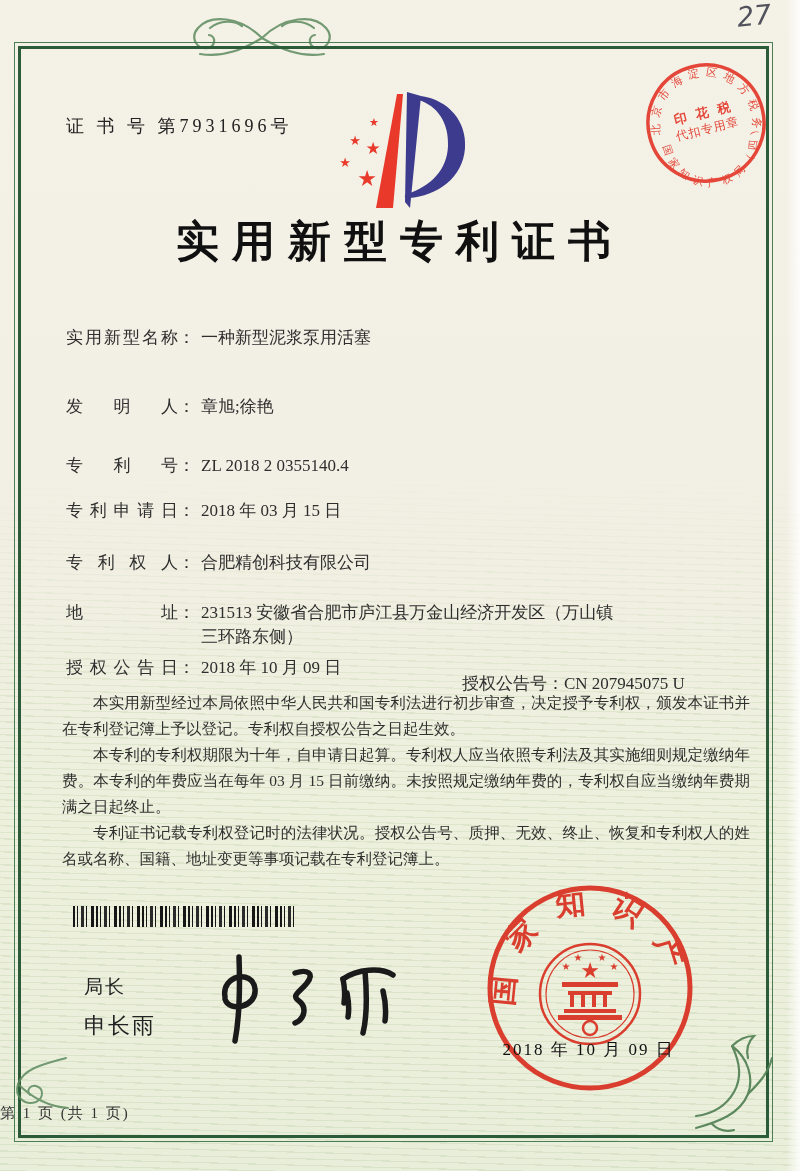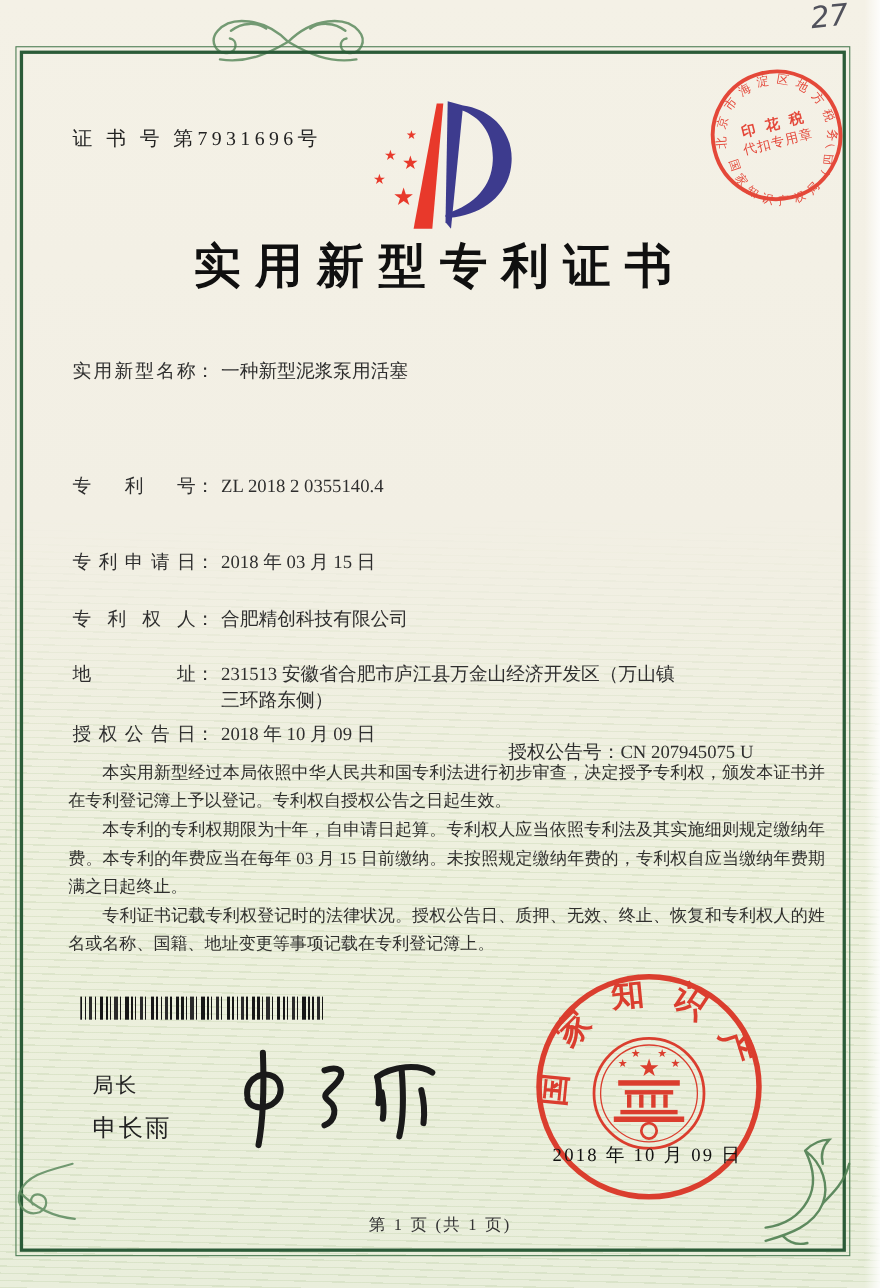--- a/index.html
+++ b/index.html
@@ -32,21 +32,21 @@
      background-image:repeating-linear-gradient(90deg,
         #161616 0 2px,transparent 2px 4px,#161616 4px 5px,transparent 5px 8px,
         #2a2a2a 8px 11px,transparent 11px 13px,#161616 13px 14px,transparent 14px 18px,
         #161616 18px 21px,transparent 21px 23px);}
   .sig-title{position:absolute;left:84px;top:974px;font-size:19px;letter-spacing:2px;color:#222;}
   .sig-name{position:absolute;left:84px;top:1011px;font-size:22px;letter-spacing:2px;color:#222;}
   .signature-svg{position:absolute;left:195px;top:945px;}
   .seal-svg{position:absolute;left:484px;top:882px;}
   .seal-date{position:absolute;left:486px;top:1038px;width:205px;text-align:center;
              font-size:17px;letter-spacing:2px;color:#111;}
-  .footer{position:absolute;left:0;right:0;top:1104px;text-align:center;font-size:15px;
+  .footer{position:absolute;left:0;right:0;top:1104px;text-align:left;font-size:15px;
           letter-spacing:2px;color:#333;}
   .flourish-top{position:absolute;left:170px;top:6px;}
   .flourish-bl{position:absolute;left:4px;top:1050px;}
   .flourish-br{position:absolute;left:688px;top:1032px;}
   .logo-svg{position:absolute;left:325px;top:86px;}
   .stamp-svg{position:absolute;left:636px;top:53px;}
   svg text{font-family:"DejaVu Sans",sans-serif;}
   svg .cjk{font-family:"Liberation Serif",serif;}
 </style>
 </head>
@@ -102,42 +102,45 @@
     <text x="48" y="68" font-size="17" text-anchor="middle" fill="#e8392b">★</text>
     <text x="20" y="81" font-size="13" text-anchor="middle" fill="#e8392b">★</text>
     <text x="42" y="100" font-size="22" text-anchor="middle" fill="#e8392b">★</text>
   </svg>
 
   <div class="title">实用新型专利证书</div>
 
   <div class="frow" style="top:326px">
     <span class="flabel">实用新型名称</span><span class="fcolon">：</span><span class="fvalue">一种新型泥浆泵用活塞</span>
   </div>
-  <div class="frow" style="top:430px">
+  <div class="frow" style="top:395px">
+    <span class="flabel">发明人</span><span class="fcolon">：</span><span class="fvalue">章旭;徐艳</span>
+  </div>
+  <div class="frow" style="top:454px">
     <span class="flabel">专利号</span><span class="fcolon">：</span><span class="fvalue">ZL 2018 2 0355140.4</span>
   </div>
   <div class="frow" style="top:499px">
     <span class="flabel">专利申请日</span><span class="fcolon">：</span><span class="fvalue">2018 年 03 月 15 日</span>
   </div>
   <div class="frow" style="top:551px">
     <span class="flabel">专利权人</span><span class="fcolon">：</span><span class="fvalue">合肥精创科技有限公司</span>
   </div>
   <div class="frow" style="top:601px">
     <span class="flabel">地址</span><span class="fcolon">：</span><span class="fvalue">231513 安徽省合肥市庐江县万金山经济开发区（万山镇
 三环路东侧）</span>
   </div>
   <div class="frow" style="top:656px">
     <span class="flabel">授权公告日</span><span class="fcolon">：</span><span class="fvalue">2018 年 10 月 09 日</span>
     <span class="grant-right"><span>授权公告号</span><span>：</span><span>CN 207945075 U</span></span>
   </div>
 
   <div class="body-text">
     <p>本实用新型经过本局依照中华人民共和国专利法进行初步审查，决定授予专利权，颁发本证书并在专利登记簿上予以登记。专利权自授权公告之日起生效。</p>
     <p>本专利的专利权期限为十年，自申请日起算。专利权人应当依照专利法及其实施细则规定缴纳年费。本专利的年费应当在每年 03 月 15 日前缴纳。未按照规定缴纳年费的，专利权自应当缴纳年费期满之日起终止。</p>
-    <p>专利证书记载专利权登记时的法律状况。授权公告日、质押、无效、终止、恢复和专利权人的姓名或名称、国籍、地址变更等事项记载在专利登记簿上。</p>
+    <p>专利证书记载专利权登记时的法律状况。授权公告号、质押、无效、终止、恢复和专利权人的姓名或名称、国籍、地址变更等事项记载在专利登记簿上。</p>
   </div>
 
   <div class="barcode"></div>
 
   <div class="sig-title">局长</div>
   <div class="sig-name">申长雨</div>
 
   <svg class="signature-svg" width="235" height="100" viewBox="0 0 235 100">
     <g stroke="#1a1a1a" stroke-width="5.5" fill="none" stroke-linecap="round" stroke-linejoin="round">
       <path d="M 30 52 C 26 30 58 24 60 44 C 62 62 34 68 30 54"></path>

